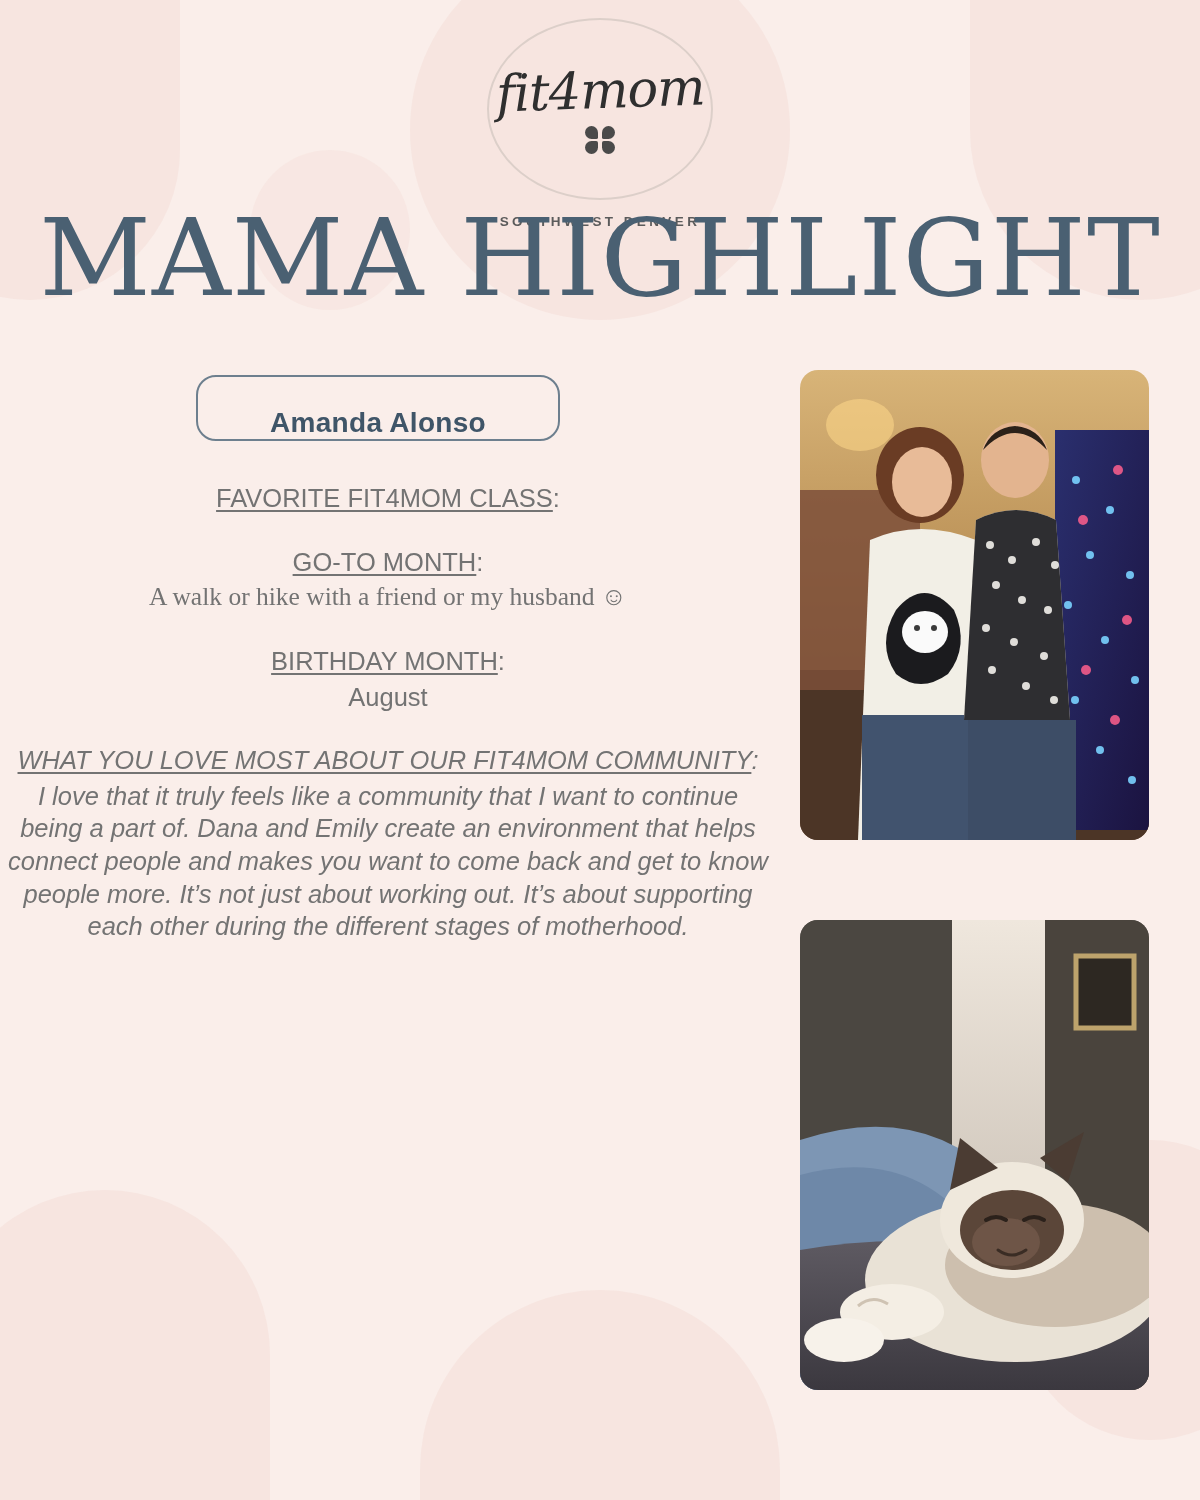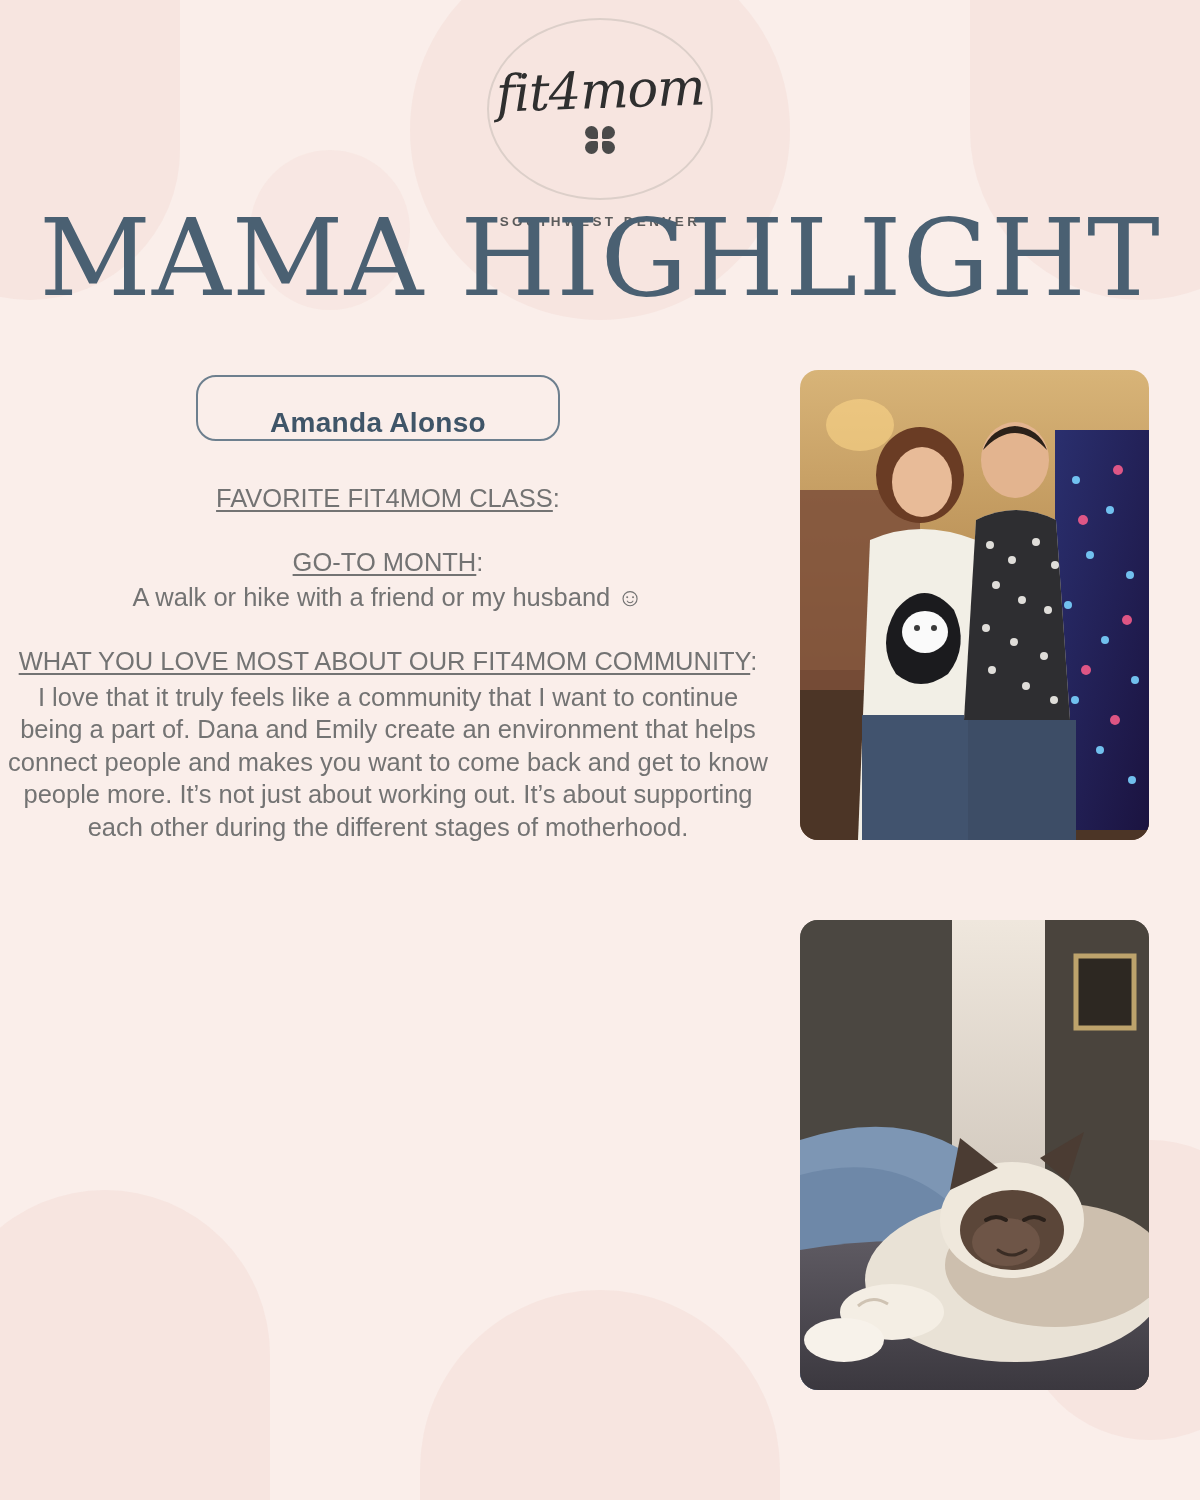--- a/index.html
+++ b/index.html
@@ -166,21 +166,21 @@
     position: absolute;
     top: 482px;
     left: 8px;
     width: 760px;
     text-align: center;
     color: #737373;
     font-size: 25.5px;
     line-height: 1.28;
   }
   .qa-item { margin-bottom: 31px; }
-  .qa-item:last-child { margin-bottom: 0; }
+  .qa-item:last-child { margin-bottom: 0; font-style: italic; }
   .qa-q {
     text-decoration: underline;
     text-underline-offset: 3px;
     display: inline;
   }
   .qa-colon { display: inline; }
   .qa-a {
     margin-top: 3px;
   }
 
@@ -193,21 +193,21 @@
   .photo-1 {
     left: 800px; top: 370px;
     width: 349px; height: 470px;
   }
   .photo-2 {
     left: 800px; top: 920px;
     width: 349px; height: 470px;
   }
   .photo svg { display: block; width: 100%; height: 100%; }
 
-  .emoji { font-family: Liberation Sans, sans-serif; }
+  .emoji { font-family: Liberation Serif, serif; }
 </style>
 </head>
 <body>
 
 <div class="bg-layer">
   <div class="blob b1"></div>
   <div class="blob b2"></div>
   <div class="blob b3"></div>
   <div class="blob b4"></div>
   <div class="blob b5"></div>
@@ -241,20 +241,24 @@
     <div class="qa-item">
       <div><span class="qa-q">FAVORITE FIT4MOM CLASS</span><span class="qa-colon">:</span></div>
     </div>
 
 
     <div class="qa-item">
       <div><span class="qa-q">GO-TO MONTH</span><span class="qa-colon">:</span></div>
       <div class="qa-a emoji">A walk or hike with a friend or my husband ☺</div>
     </div>
 
+    <div class="qa-item">
+      <div><span class="qa-q">BIRTHDAY MONTH</span><span class="qa-colon">:</span></div>
+      <div class="qa-a">August</div>
+    </div>
 
 
 
     <div class="qa-item">
       <div><span class="qa-q">WHAT YOU LOVE MOST ABOUT OUR FIT4MOM COMMUNITY</span><span class="qa-colon">:</span></div>
       <div class="qa-a">I love that it truly feels like a community that I want to continue being a part of. Dana and Emily create an environment that helps connect people and makes you want to come back and get to know people more. It’s not just about working out. It’s about supporting each other during the different stages of motherhood.</div>
     </div>
 
   </div>
 

